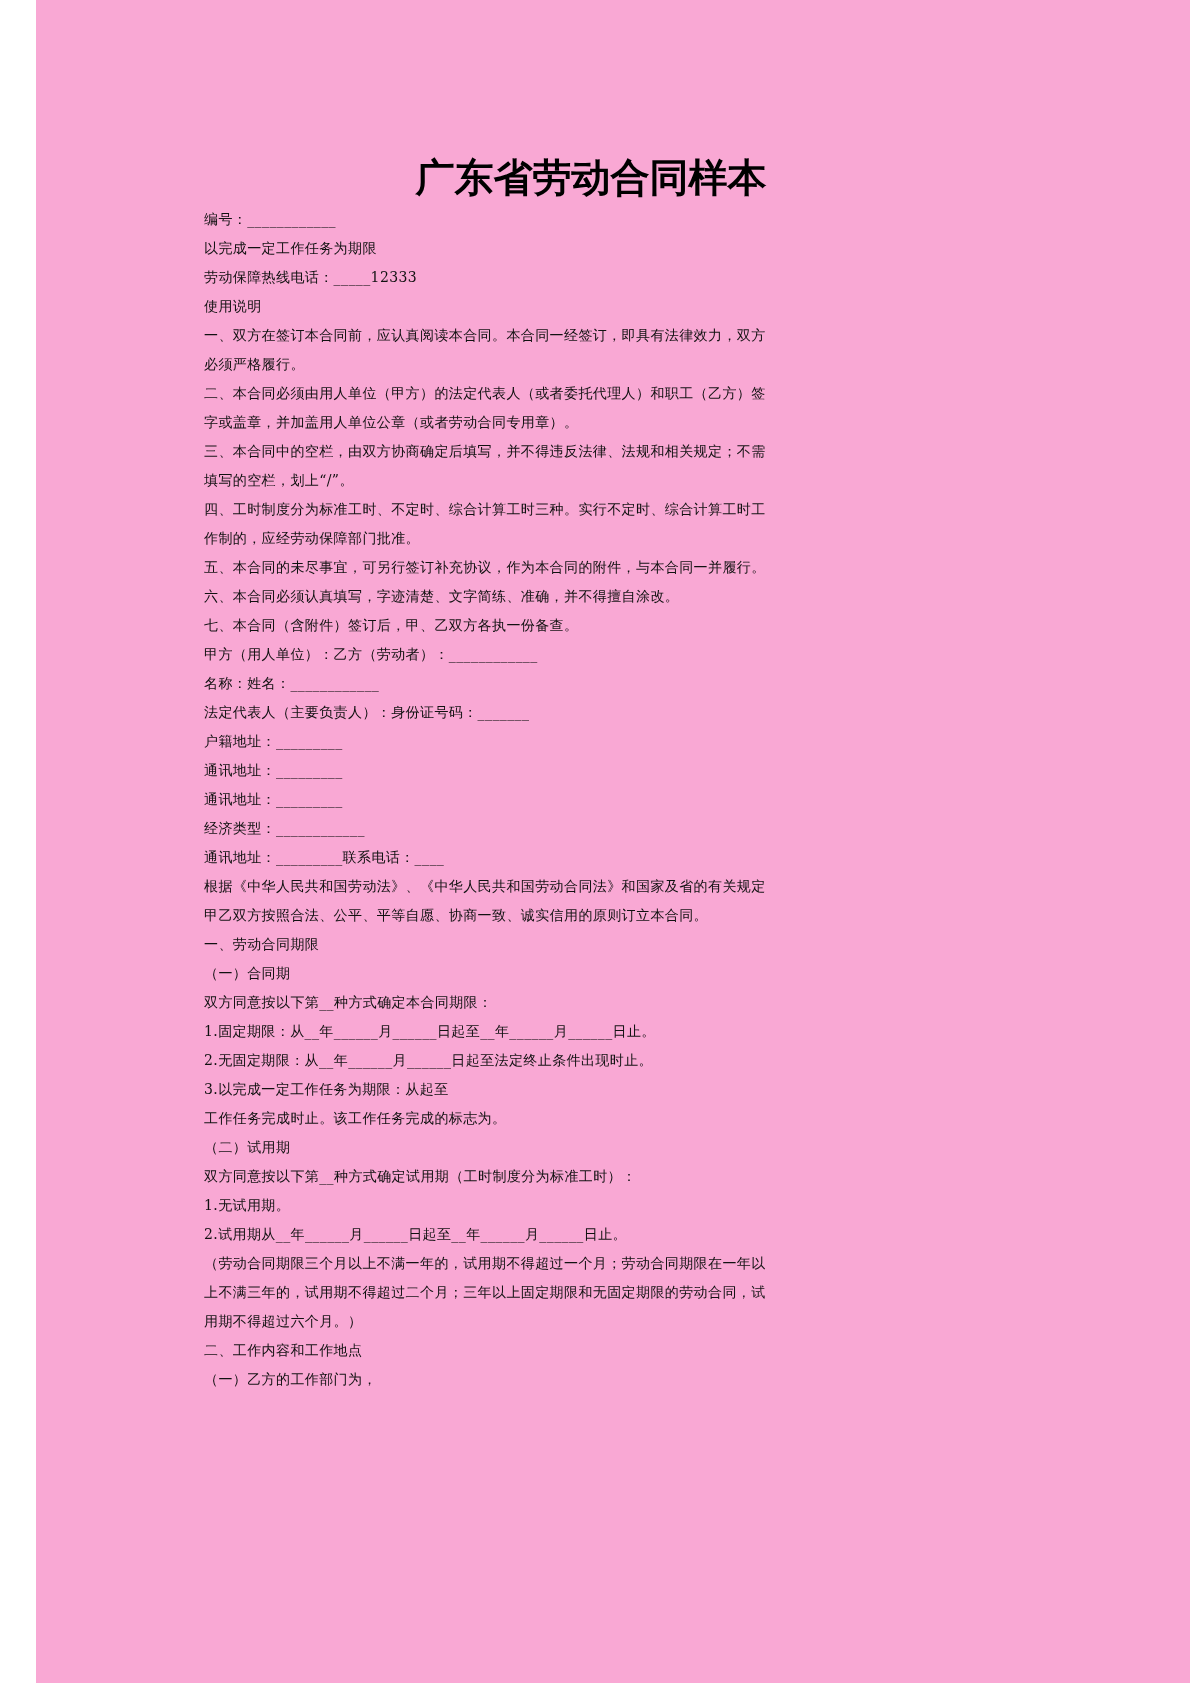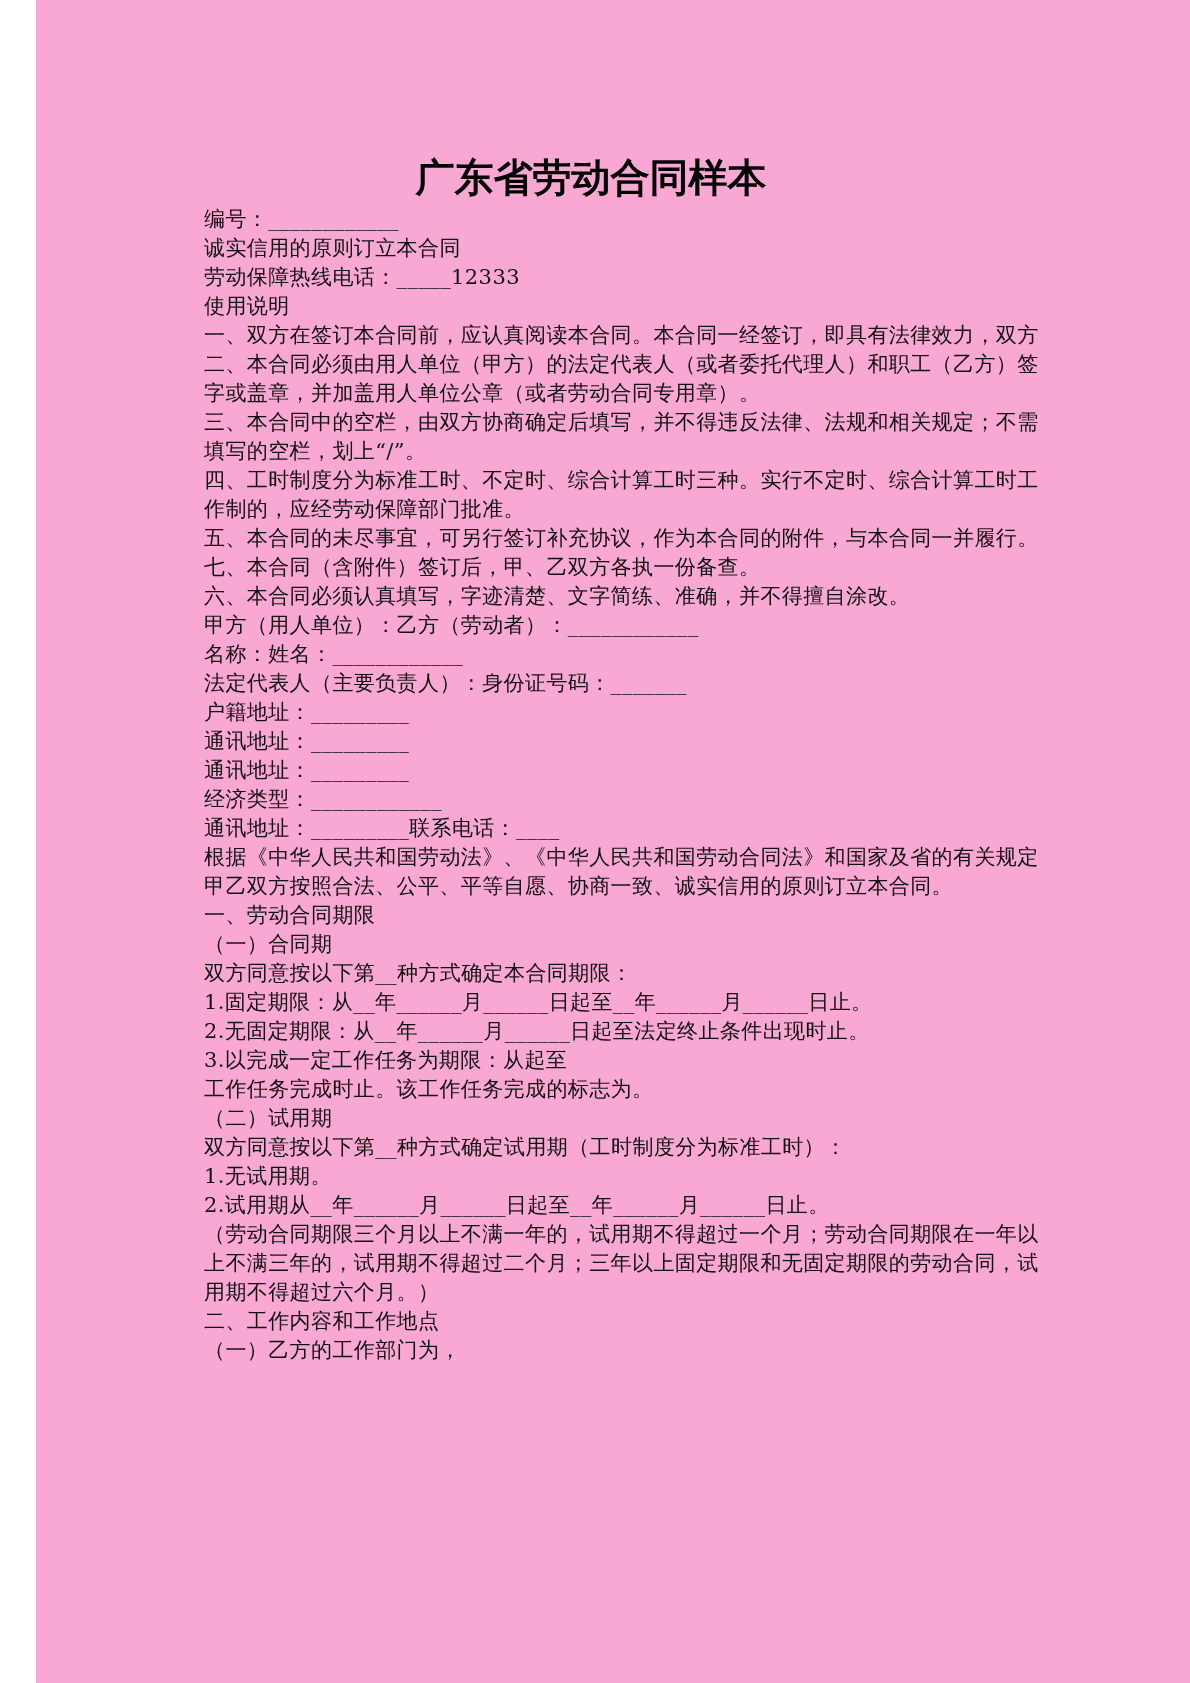--- a/index.html
+++ b/index.html
@@ -35,51 +35,52 @@
       font-size: 39px;
       line-height: 56px;
       letter-spacing: 0px;
       color: #000000;
     }
     .body {
       position: absolute;
       left: 168px;
       top: 205px;
       width: 776px;
-      font-size: 21px;
+      font-size: 14px;
       line-height: 29px;
       letter-spacing: 0.4px;
     }
     .line {
       display: block;
       white-space: pre;
       height: 29px;
       overflow: visible;
     }
   </style>
 </head>
 <body>
 
 <div class="page">
   <div class="title">广东省劳动合同样本</div>
   <div class="body">
     <span class="line">编号：____________</span>
-    <span class="line">诚实信用的原则订立本合同</span>
+    <span class="line">以完成一定工作任务为期限</span>
     <span class="line">劳动保障热线电话：_____12333</span>
     <span class="line">使用说明</span>
     <span class="line">一、双方在签订本合同前，应认真阅读本合同。本合同一经签订，即具有法律效力，双方</span>
+    <span class="line">必须严格履行。</span>
     <span class="line">二、本合同必须由用人单位（甲方）的法定代表人（或者委托代理人）和职工（乙方）签</span>
     <span class="line">字或盖章，并加盖用人单位公章（或者劳动合同专用章）。</span>
     <span class="line">三、本合同中的空栏，由双方协商确定后填写，并不得违反法律、法规和相关规定；不需</span>
     <span class="line">填写的空栏，划上“/”。</span>
     <span class="line">四、工时制度分为标准工时、不定时、综合计算工时三种。实行不定时、综合计算工时工</span>
     <span class="line">作制的，应经劳动保障部门批准。</span>
     <span class="line">五、本合同的未尽事宜，可另行签订补充协议，作为本合同的附件，与本合同一并履行。</span>
+    <span class="line">六、本合同必须认真填写，字迹清楚、文字简练、准确，并不得擅自涂改。</span>
     <span class="line">七、本合同（含附件）签订后，甲、乙双方各执一份备查。</span>
-    <span class="line">六、本合同必须认真填写，字迹清楚、文字简练、准确，并不得擅自涂改。</span>
     <span class="line">甲方（用人单位）：乙方（劳动者）：____________</span>
     <span class="line">名称：姓名：____________</span>
     <span class="line">法定代表人（主要负责人）：身份证号码：_______</span>
     <span class="line">户籍地址：_________</span>
     <span class="line">通讯地址：_________</span>
     <span class="line">通讯地址：_________</span>
     <span class="line">经济类型：____________</span>
     <span class="line">通讯地址：_________联系电话：____</span>
     <span class="line">根据《中华人民共和国劳动法》、《中华人民共和国劳动合同法》和国家及省的有关规定</span>
     <span class="line">甲乙双方按照合法、公平、平等自愿、协商一致、诚实信用的原则订立本合同。</span>

